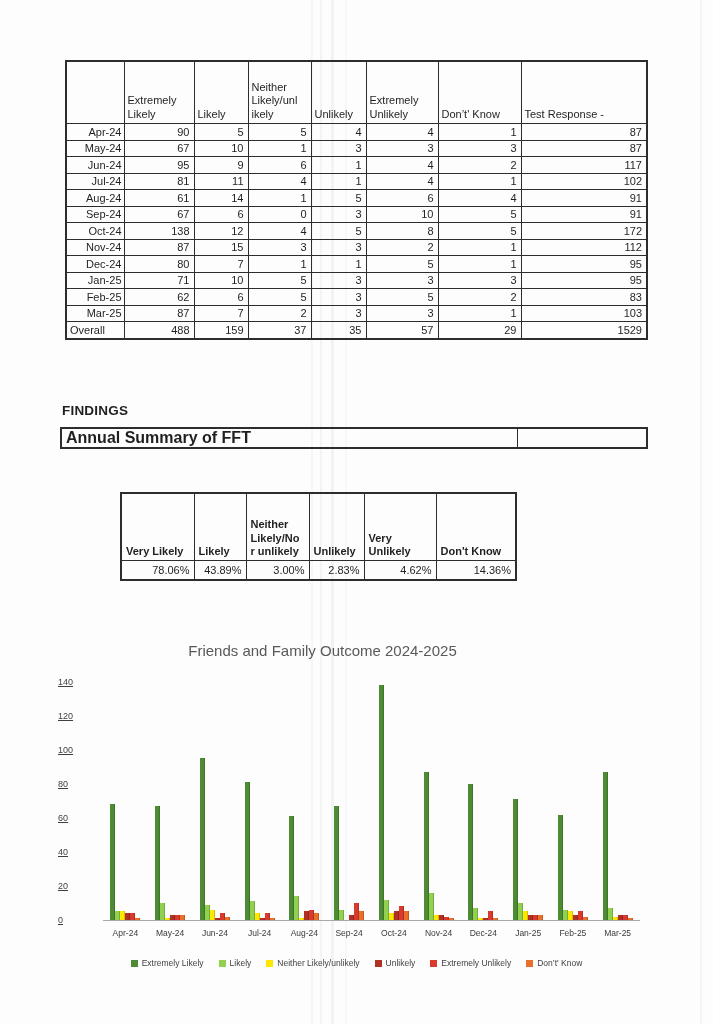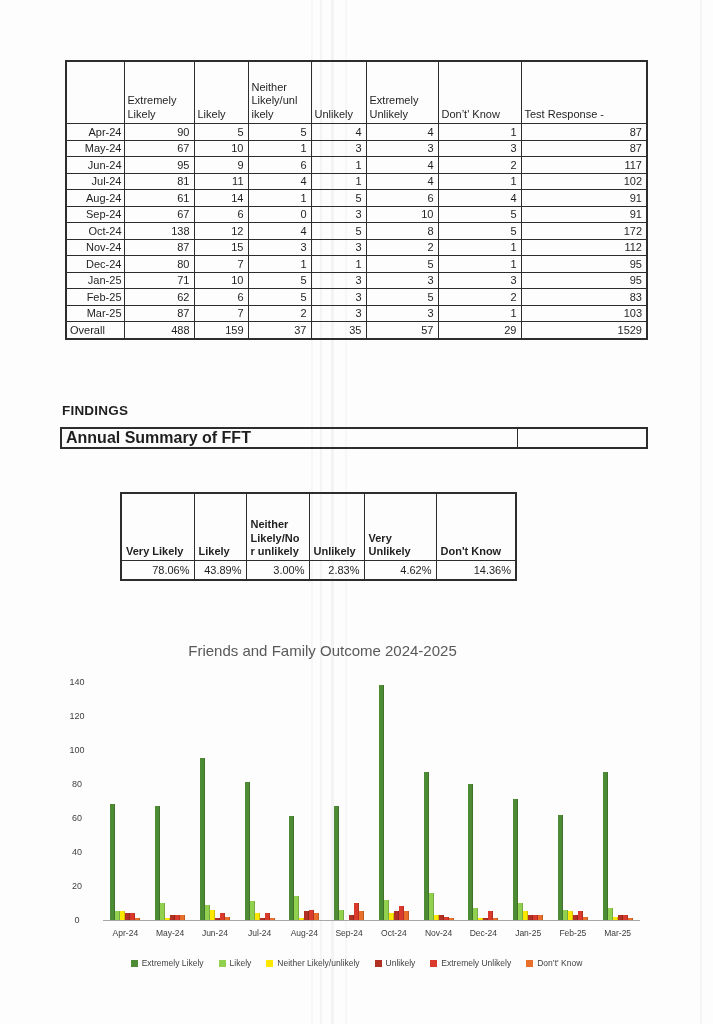--- a/index.html
+++ b/index.html
@@ -28,21 +28,21 @@
   .summary-text-cell { height:42px; vertical-align:bottom; padding-bottom:2px !important; }
 
   .pct-table { left:120px; top:492px; width:395px; border-width:2px; }
   .pct-table td { font-size:11px; padding:1px 4px; overflow:hidden; }
   .pct-header td { font-weight:bold; vertical-align:bottom; height:64px; line-height:1.25; }
   .pct-values td { text-align:right; height:16px; }
 
   .chart { position:absolute; left:0; top:604px; width:643px; height:380px;margin-top:30px; }
   .chart-title { position:absolute; top:8px; left:0; width:645px; text-align:center;
                  font-size:15px; color:#595959; }
-  .ytick { position:absolute; width:38px; text-align:center; font-size:9px; color:#3f3f3f; }
+  .ytick { position:absolute; width:38px; text-align:left; font-size:9px; color:#3f3f3f;text-decoration:underline; }
   .baseline { position:absolute; background:#a8a8a8; height:1px; }
   .bar { position:absolute; box-shadow: inset -1px 0 0 rgba(0,0,0,0.18); }
   .xlabel { position:absolute; text-align:center; font-size:8.5px; color:#3a3a3a; }
   .legend { position:absolute; top:324px; left:0; width:713px; display:flex;
             justify-content:center; align-items:center; gap:15px; }
   .legend-item { display:flex; align-items:center; gap:4px; font-size:8.5px; color:#3f3f3f; white-space:nowrap; }
   .swatch { width:7px; height:7px; flex:0 0 auto; }
 </style>
 </head>
 <body>

